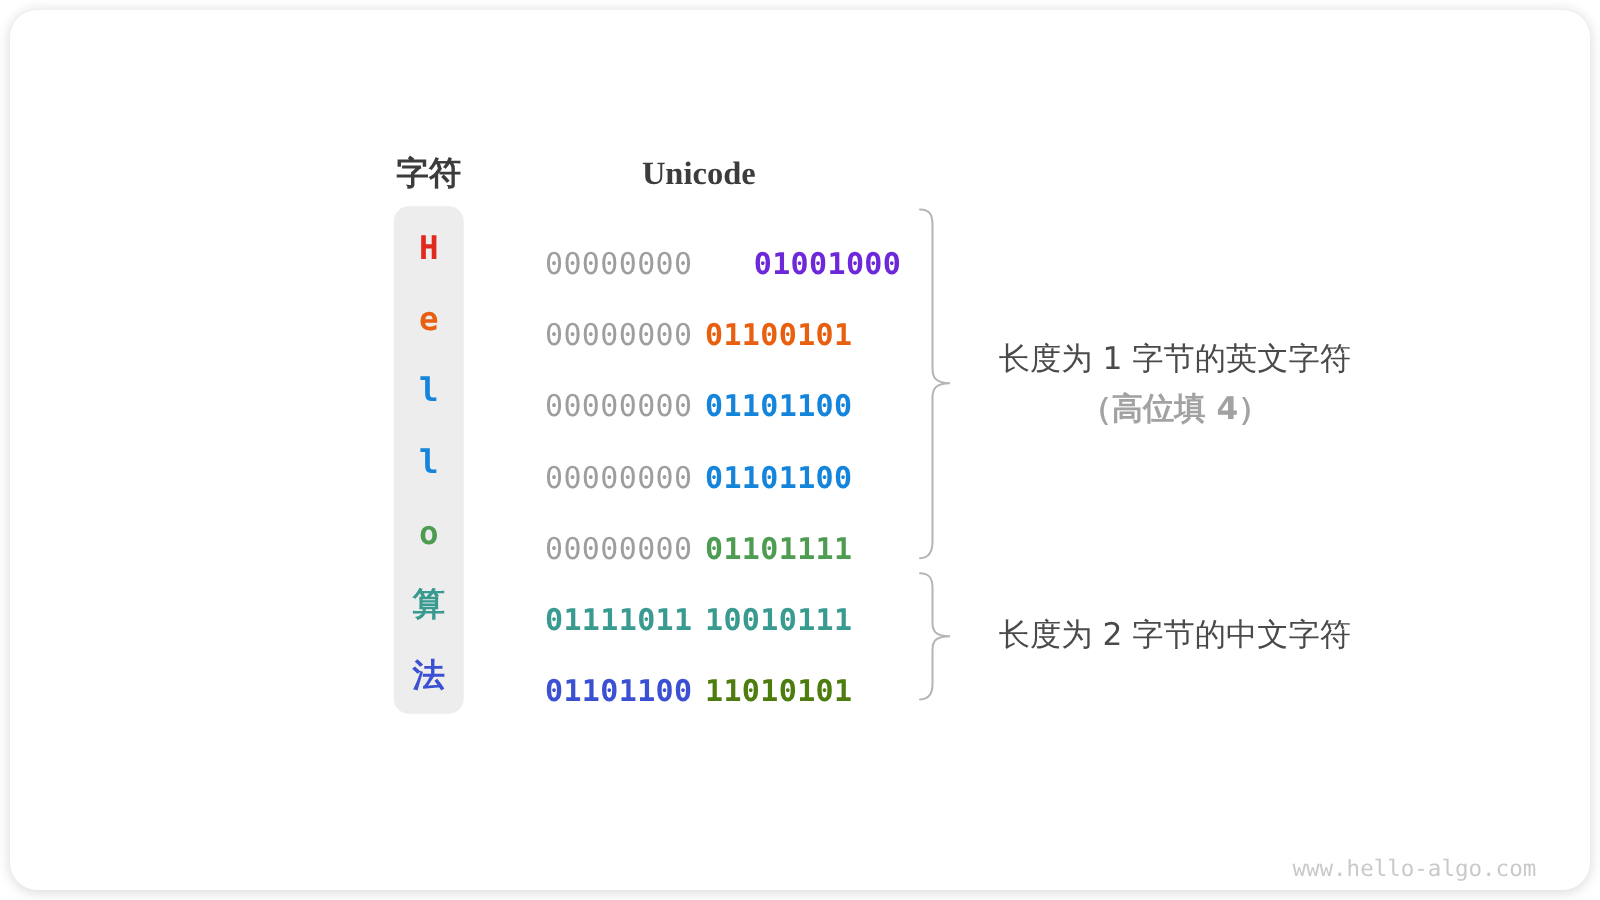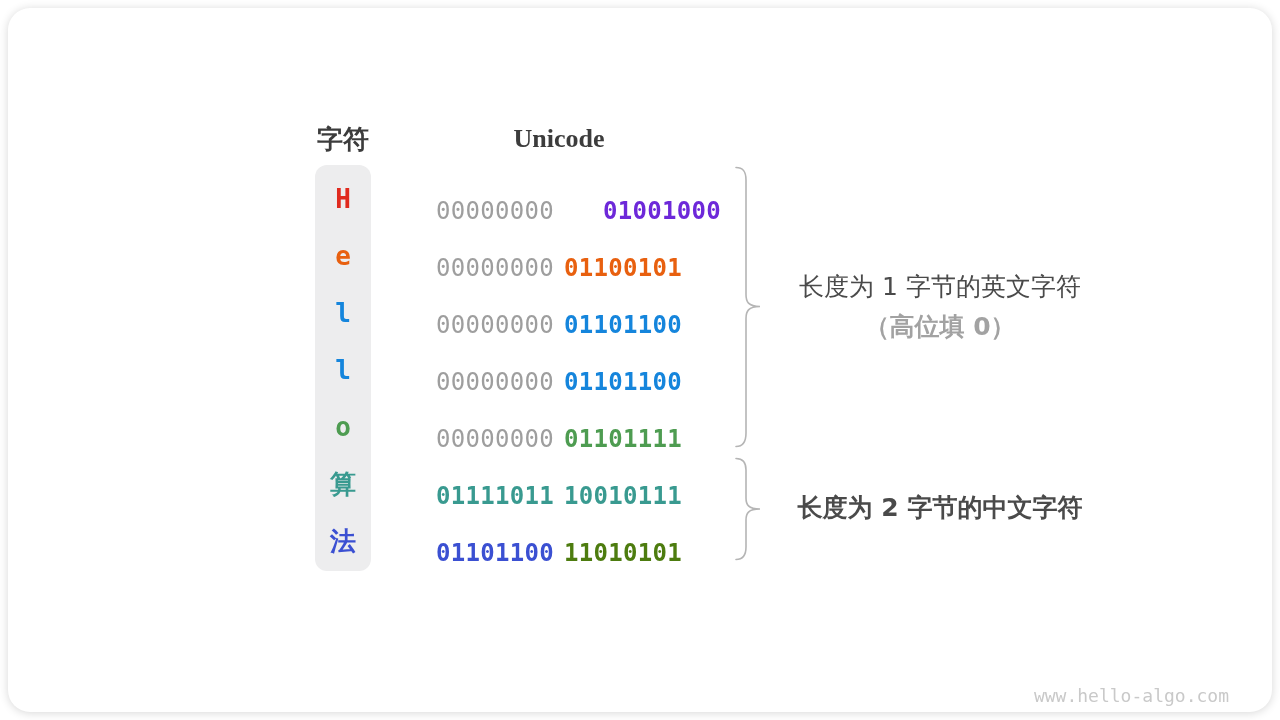--- a/index.html
+++ b/index.html
@@ -72,21 +72,21 @@
   
   .annotation {
     position: absolute;
     left: 762px; width: 340px;
     text-align: center;
     font-size: 25px;
     line-height: 40px;
     color: var(--annotation-dark, #4a4a4a);
   }
   .annotation-1 { top: 259px; }
-  .annotation-2 { top: 480px; font-weight: bold; }
+  .annotation-2 { top: 480px; }
   .annotation .sub {
     color: var(--annotation-light, #a2a2a2);
     font-weight: 700;
   }
   
   .watermark {
     position: absolute;
     right: 43px; top: 677px;
     font-family: "DejaVu Sans Mono", "Liberation Mono", monospace;
     font-size: 18px;
@@ -147,20 +147,20 @@
     </svg>
   </div>
   <div class="brace brace-2">
     <svg width="30" height="104" viewBox="0 0 30 104">
       <path d="M 2,1.5 C 9,1.5 12,5 12,13 L 12,41 C 12,47.5 14,52 26,52 C 14,52 12,56.5 12,63 L 12,90 C 12,98 9,102.5 2,102.5"></path>
     </svg>
   </div>
 
   <div class="annotation annotation-1">
     <div>长度为 1 字节的英文字符</div>
-    <div class="sub">（高位填 0）</div>
+    <div class="sub">（高位填 4）</div>
   </div>
   <div class="annotation annotation-2">
     <div>长度为 2 字节的中文字符</div>
   </div>
 
   <div class="watermark">www.hello-algo.com</div>
 </div>
 
 </body></html>

